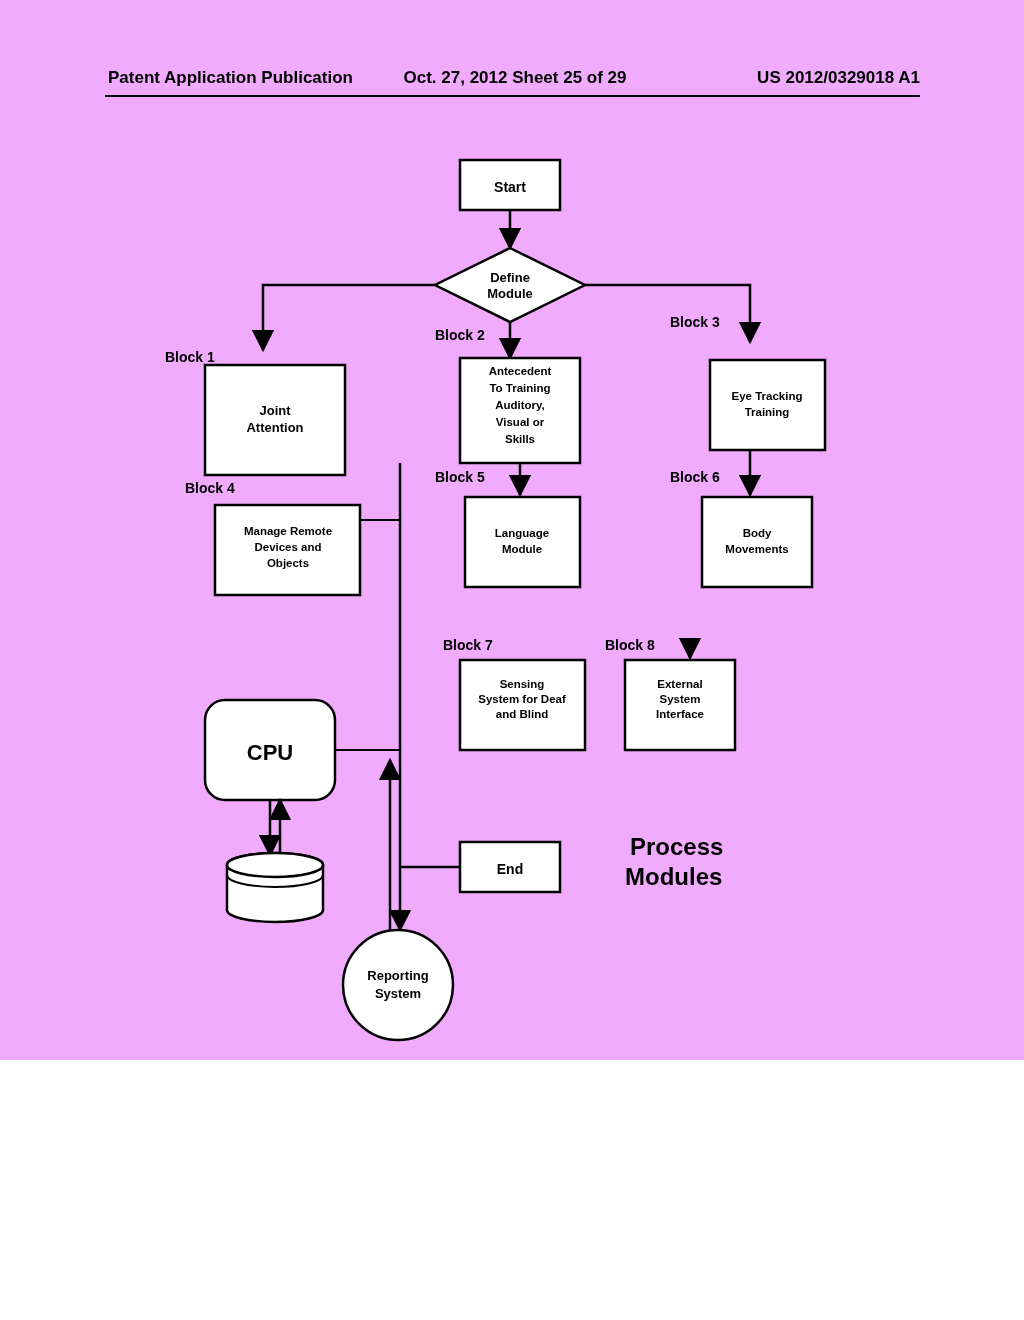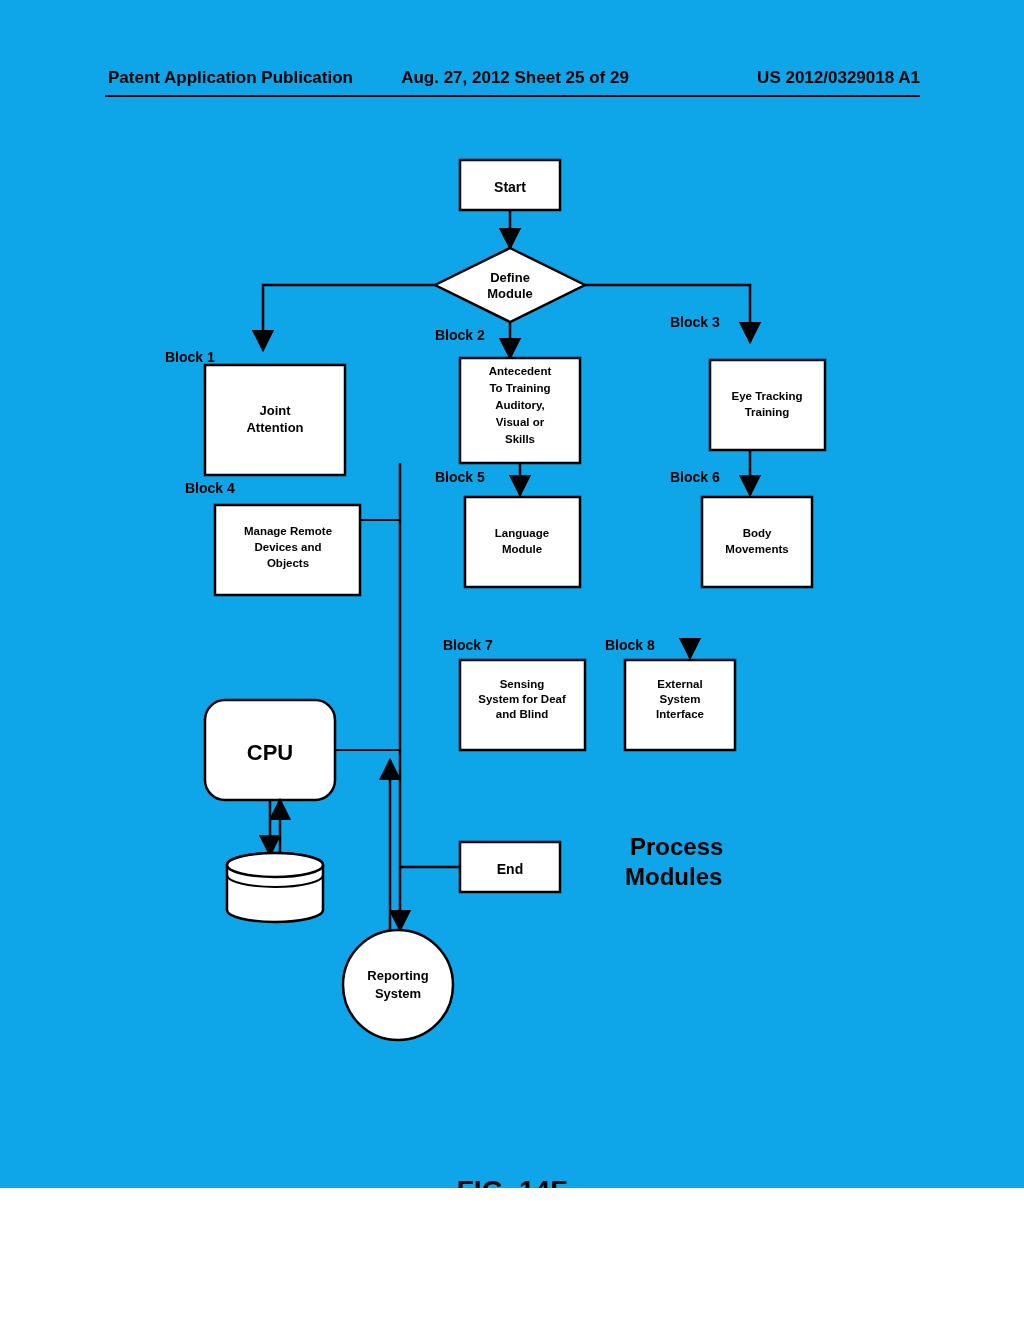--- a/index.html
+++ b/index.html
@@ -5,22 +5,22 @@
   html, body {
     margin: 0;
     padding: 0;
     background: #fff;
     font-family: Arial, Helvetica, sans-serif;
     color: #000;
   }
   .page {
     position: relative;
     width: 1024px;
-    height: 1188px;
-    background: #0ea5e9;
+    height: 1060px;
+    background: #f0abfc;
   }
   .hdr-line {
     position: absolute;
     top: 95px;
     left: 105px;
     width: 815px;
     border-top: 2px solid #000;
   }
   .hdr-left, .hdr-mid, .hdr-right {
     position: absolute;
@@ -48,21 +48,21 @@
   .lblS { font-weight: bold; font-size: 11.5px; }
   .title { font-weight: bold; font-size: 24px; }
   .fig  { font-weight: bold; font-size: 28px; text-anchor: middle; }
 </style>
 </head>
 <body>
 
 <div class="page">
 
   <div class="hdr-left">Patent Application Publication</div>
-  <div class="hdr-mid">Aug. 27, 2012   Sheet 25 of 29</div>
+  <div class="hdr-mid">Oct. 27, 2012   Sheet 25 of 29</div>
   <div class="hdr-right">US 2012/0329018 A1</div>
   <div class="hdr-line"></div>
 
   <svg viewBox="0 0 1024 1320">
     <defs>
       <marker id="ah" viewBox="0 0 10 10" refX="9" refY="5" markerWidth="9" markerHeight="9" orient="auto">
         <path d="M0,0 L10,5 L0,10 z" fill="#000"></path>
       </marker>
     </defs>
 

